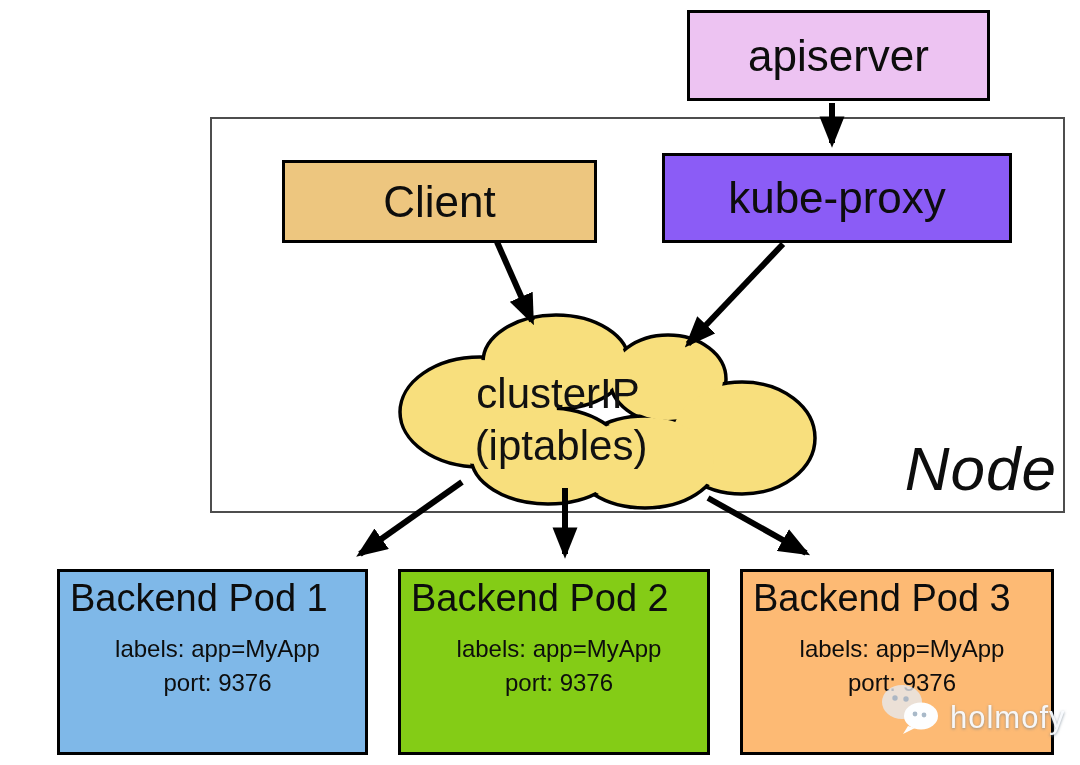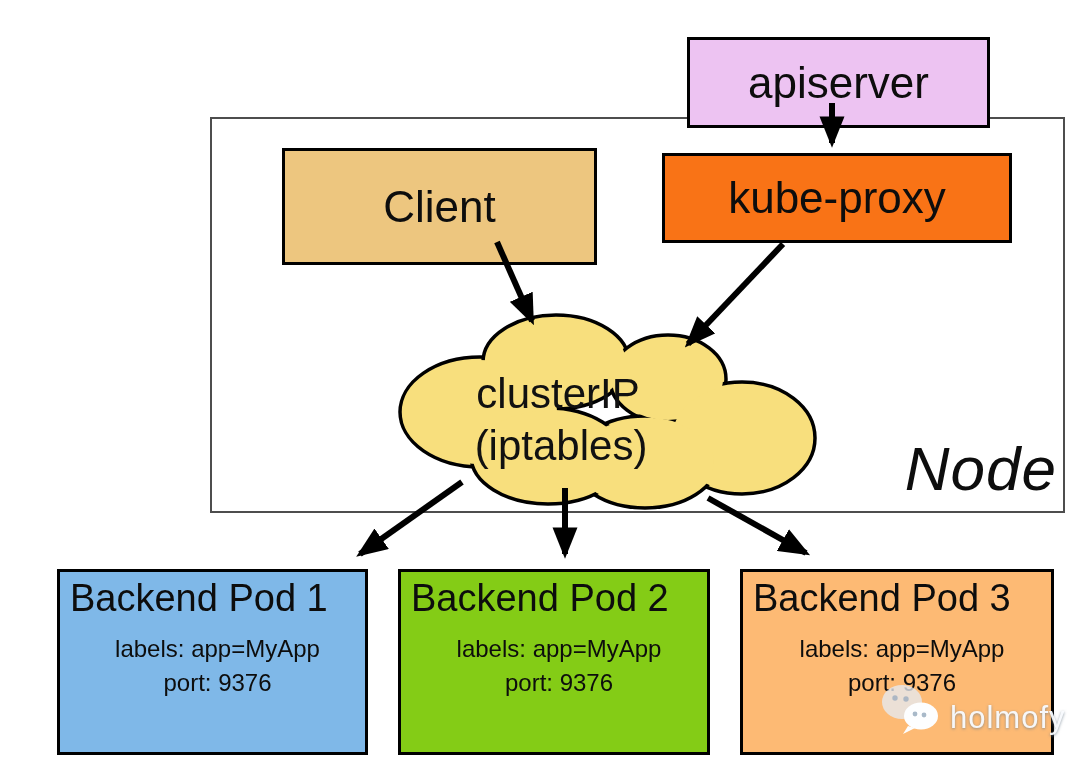--- a/index.html
+++ b/index.html
@@ -16,22 +16,22 @@
     position: absolute;
     border: 3px solid #000;
     box-sizing: border-box;
     display: flex;
     align-items: center;
     justify-content: center;
     font-size: 44px;
     line-height: 1;
     white-space: nowrap;
   }
-  #apiserver-box { left: 687px; top: 10px;  width: 303px; height: 91px; margin-top: 27px; }
-  #client-box    { left: 282px; top: 148px; width: 315px; height: 117px; }
+  #apiserver-box { left: 687px; top: 10px;  width: 303px; height: 91px; }
+  #client-box    { left: 282px; top: 160px; width: 315px; height: 83px; }
   #kube-proxy-box{ left: 662px; top: 153px; width: 350px; height: 90px; }
 
   .node-box {
     position: absolute;
     left: 210px; top: 117px;
     width: 855px; height: 396px;
     border: 2px solid #4d4d4d;
     box-sizing: border-box;
     background: #ffffff;
   }
@@ -110,21 +110,21 @@
   <div class="node-label">Node</div>
 
   <div class="box" id="apiserver-box" style="background-color: rgb(237, 195, 242);">
     <span>apiserver</span>
   </div>
 
   <div class="box" id="client-box" style="background-color: rgb(237, 198, 127);">
     <span>Client</span>
   </div>
 
-  <div class="box" id="kube-proxy-box" style="background-color: #f97316;">
+  <div class="box" id="kube-proxy-box" style="background-color: #8b5cf6;">
     <span>kube-proxy</span>
   </div>
 
   <div class="pod" id="pod-1" style="background-color: rgb(127, 184, 232);">
     <div class="pod-title">Backend Pod 1</div>
     <div class="pod-line first">labels: app=MyApp</div>
     <div class="pod-line">port: 9376</div>
   </div>
   <div class="pod" id="pod-2" style="background-color: #84cc16;">
     <div class="pod-title">Backend Pod 2</div>

